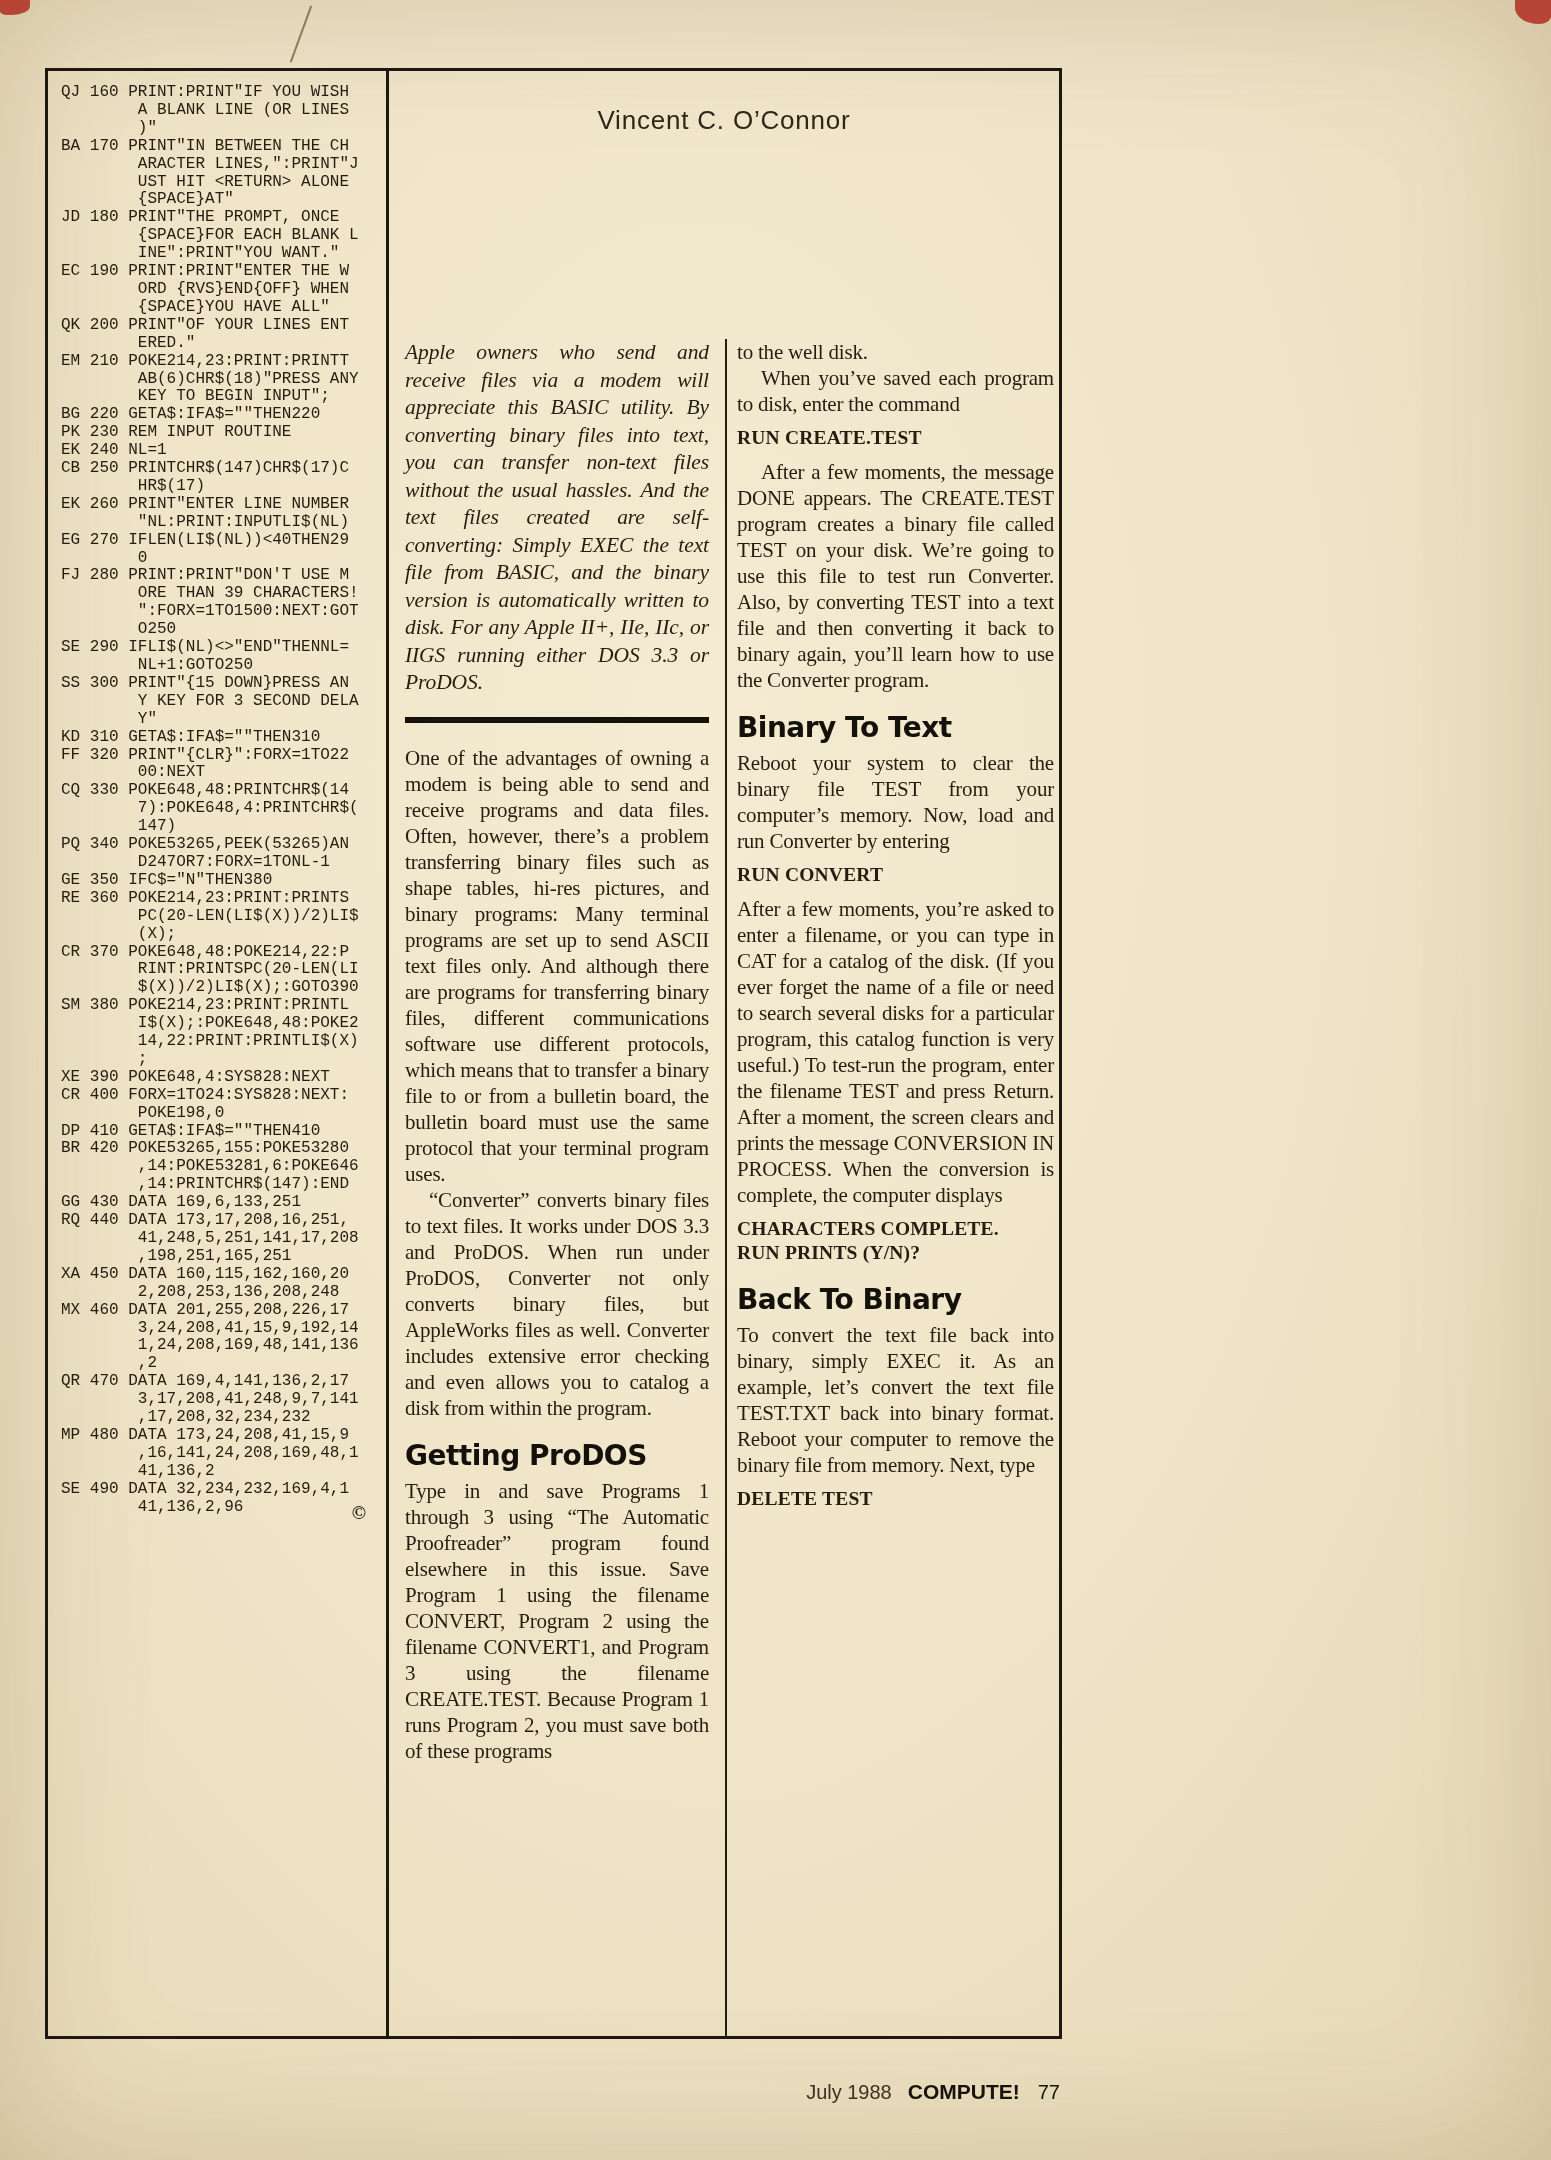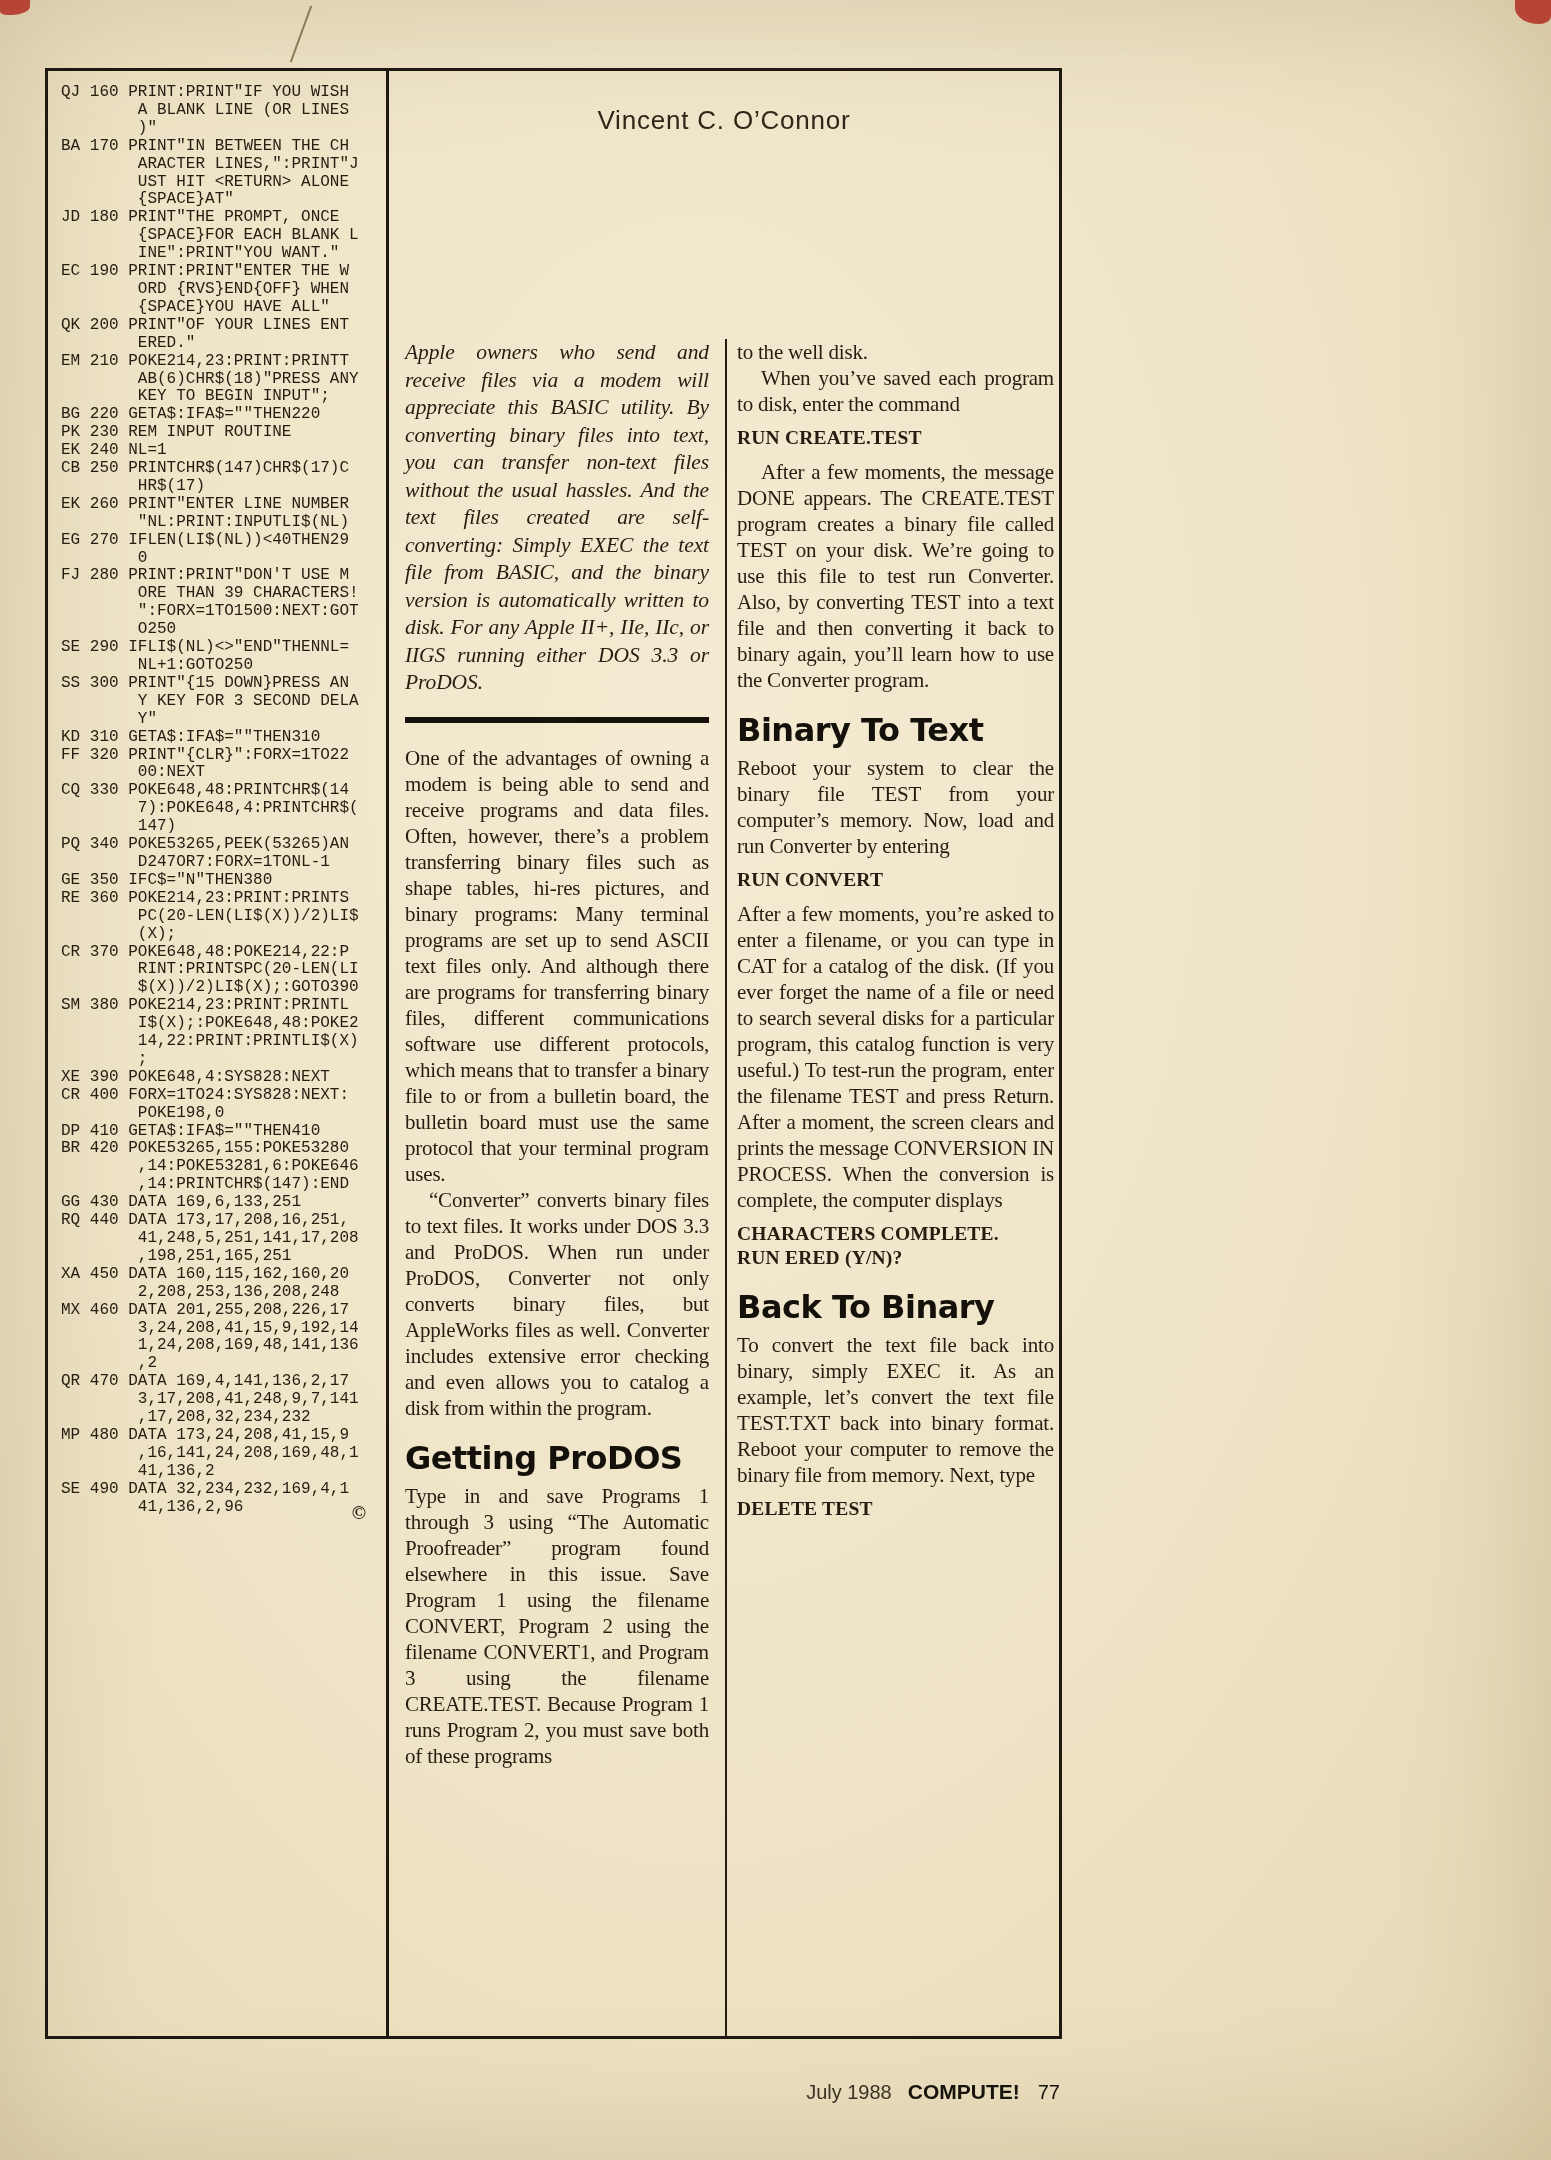--- a/index.html
+++ b/index.html
@@ -35,21 +35,21 @@
   .col { min-width:0; }
   .col1 { flex:0 0 336px; width:336px; padding:0 16px; }
   .col-divider { flex:0 0 2px; width:2px; background:#241d10; }
   .col2 { flex:1; padding:0 5px 0 10px; }
 
   .para { text-align:justify; font-size:21px; line-height:26px; letter-spacing:-0.2px; }
   .indent { text-indent:24px; }
   .intro { font-style:italic; font-size:21.5px; line-height:27.5px; text-align:justify; letter-spacing:-0.1px; }
   .intro-rule { height:6px; background:#16120a; margin:20px 0 22px; }
   .heading {
-    font-family:"DejaVu Sans", sans-serif; font-size:32px; font-weight:bold;
+    font-family:"DejaVu Sans", sans-serif; font-size:28px; font-weight:bold;
     margin:18px 0 6px; letter-spacing:-0.5px; color:#14100a;
   }
   .command { font-weight:bold; font-size:19.5px; line-height:24px; margin:9px 0; letter-spacing:0.2px; }
 
   .footer {
     position:absolute; top:2080px; right:491px;
     font-family:"Liberation Sans", sans-serif; font-size:20px; color:#3a3222;
     display:flex; align-items:baseline;
   }
   .footer-magazine { font-weight:bold; margin-left:16px; color:#17130c; font-size:21px; }
@@ -178,21 +178,21 @@
           <p class="para">to the well disk.</p>
           <p class="para indent">When you’ve saved each program to disk, enter the command</p>
           <div class="command">RUN CREATE.TEST</div>
           <p class="para indent">After a few moments, the message DONE appears. The CREATE.TEST program creates a binary file called TEST on your disk. We’re going to use this file to test run Converter. Also, by converting TEST into a text file and then converting it back to binary again, you’ll learn how to use the Converter program.</p>
           <h2 class="heading">Binary To Text</h2>
           <p class="para">Reboot your system to clear the binary file TEST from your computer’s memory. Now, load and run Converter by entering</p>
           <div class="command">RUN CONVERT</div>
           <p class="para">After a few moments, you’re asked to enter a filename, or you can type in CAT for a catalog of the disk. (If you ever forget the name of a file or need to search several disks for a particular program, this catalog function is very useful.) To test-run the program, enter the filename TEST and press Return. After a moment, the screen clears and prints the message CONVERSION IN PROCESS. When the conversion is complete, the computer displays</p>
           <div class="command">
             <div>CHARACTERS COMPLETE.</div>
-            <div>RUN ERED (Y/N)?</div>
+            <div>RUN PRINTS (Y/N)?</div>
           </div>
           <h2 class="heading">Back To Binary</h2>
           <p class="para">To convert the text file back into binary, simply EXEC it. As an example, let’s convert the text file TEST.TXT back into binary format. Reboot your computer to remove the binary file from memory. Next, type</p>
           <div class="command">DELETE TEST</div>
         </div>
 
       </div>
     </div>
   </div>
 

